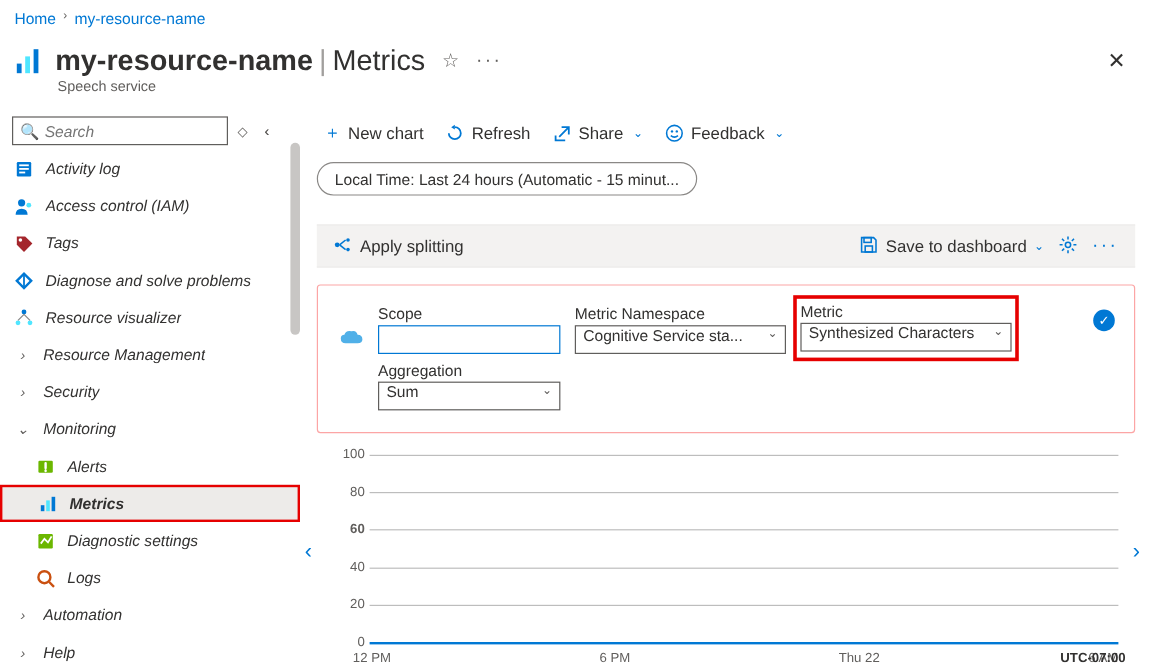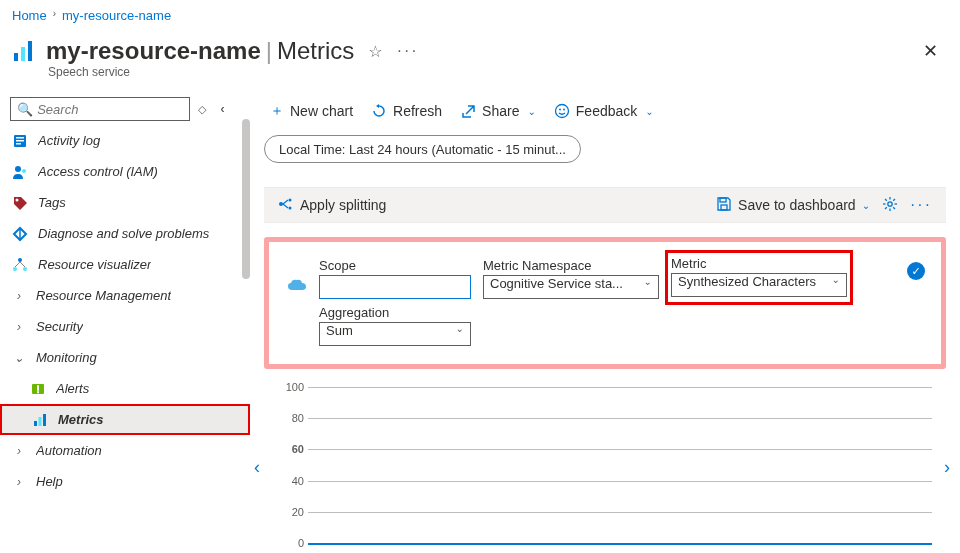--- a/index.html
+++ b/index.html
@@ -56,21 +56,21 @@
 
   .timerange { border: 1px solid #8a8886; border-radius: 14px; height: 28px; display: inline-flex; align-items: center; padding: 0 14px; margin-top: 6px; cursor: pointer; max-width: 320px;}
   .timerange span { white-space: nowrap; overflow: hidden; text-overflow: ellipsis; }
 
   .chart-toolbar { background: #f3f2f1; display:flex; align-items:center; height:36px; padding: 12px 14px; margin-top: 24px; border-top:1px solid #edebe9; border-bottom:1px solid #edebe9; gap: 12px; position: relative;}
   .chart-toolbar .tool { display:flex; align-items:center; gap:6px; cursor:pointer; font-size:14px; color:#323130;}
   .chart-toolbar .tool .icn { color:#0078d4; }
   .chart-toolbar .right-group { margin-left:auto; display:flex; align-items:center; gap:12px;}
 
   
-  .scope-panel { border: 5px solid #fca5a5; border-radius:3px; margin-top:14px; padding: 14px 18px 18px 18px; display:flex; gap: 4px; align-items:flex-start; position:relative; }
+  .scope-panel { border: 1px solid #fca5a5; border-radius:3px; margin-top:14px; padding: 14px 18px 18px 18px; display:flex; gap: 4px; align-items:flex-start; position:relative; }
   .scope-panel .cloud-icon { margin-top: 22px; margin-right: 8px;}
   .field-grid { display:grid; grid-template-columns: 152px 176px 176px; gap: 6px 12px; align-items:end;}
   .field-label { font-size:13px; color:#323130; margin-bottom:2px;}
   .field-input { border:1px solid #605e5c; height:24px; display:flex; align-items:flex-start; padding:0 6px; font-size:13px; color:#323130; background:#fff; position:relative;}
   .field-input .caret { margin-left:auto; color:#605e5c; font-size:10px;}
   .field-input.blue-border { border-color:#0078d4;}
   .check-circle { position:absolute; right: 16px; top: 20px; width:18px; height:18px; border-radius:50%; background:#0078d4; display:flex; align-items:center; justify-content:center; color:#fff; font-size:11px;}
 
   
   .chart-wrap { margin-top: 18px; position:relative; height:180px; }
@@ -197,20 +197,38 @@
       </div>
       <div class="nav-item child selected highlight-red">
         <span class="icon">
           <svg width="16" height="16">
             <rect x="2" y="9" width="3" height="5" fill="#0078d4"></rect>
             <rect x="6.5" y="5" width="3" height="9" fill="#50e6ff"></rect>
             <rect x="11" y="2" width="3" height="12" fill="#0078d4"></rect>
           </svg>
         </span>
         <span class="nav-label">Metrics</span>
+      </div>
+      <div class="nav-item child">
+        <span class="icon">
+          <svg width="16" height="16">
+            <rect x="2" y="2" width="12" height="12" fill="#6bb700" rx="1"></rect>
+            <polyline points="4,10 7,6 10,9 13,4" fill="none" stroke="#fff" stroke-width="1.5"></polyline>
+          </svg>
+        </span>
+        <span class="nav-label">Diagnostic settings</span>
+      </div>
+      <div class="nav-item child">
+        <span class="icon">
+          <svg width="16" height="16">
+            <circle cx="7" cy="7" r="5" fill="none" stroke="#ca5010" stroke-width="2"></circle>
+            <line x1="11" y1="11" x2="15" y2="15" stroke="#ca5010" stroke-width="2"></line>
+          </svg>
+        </span>
+        <span class="nav-label">Logs</span>
       </div>
     <div class="nav-item">
       <span class="chev">›</span>
       <span class="nav-label">Automation</span>
     </div>
     <div class="nav-item">
       <span class="chev">›</span>
       <span class="nav-label">Help</span>
     </div>
 

